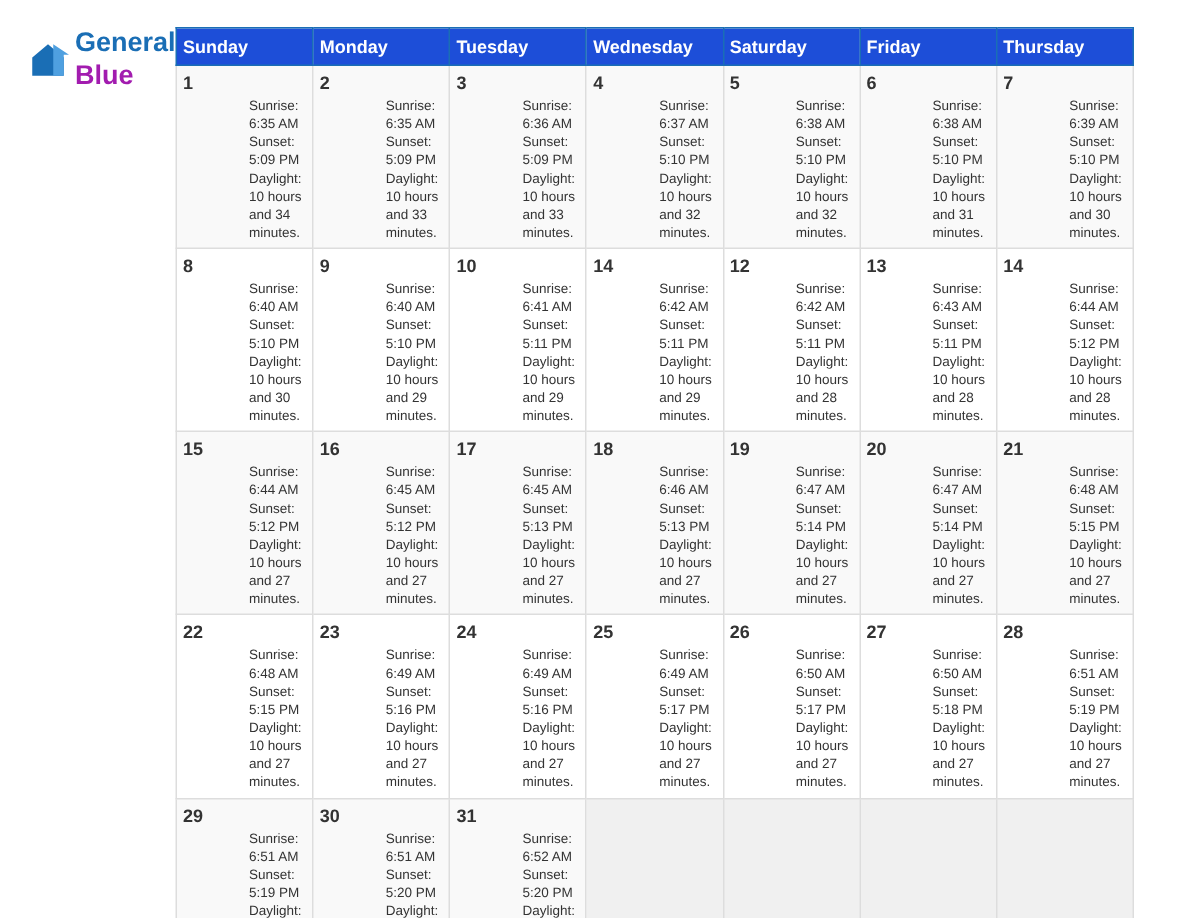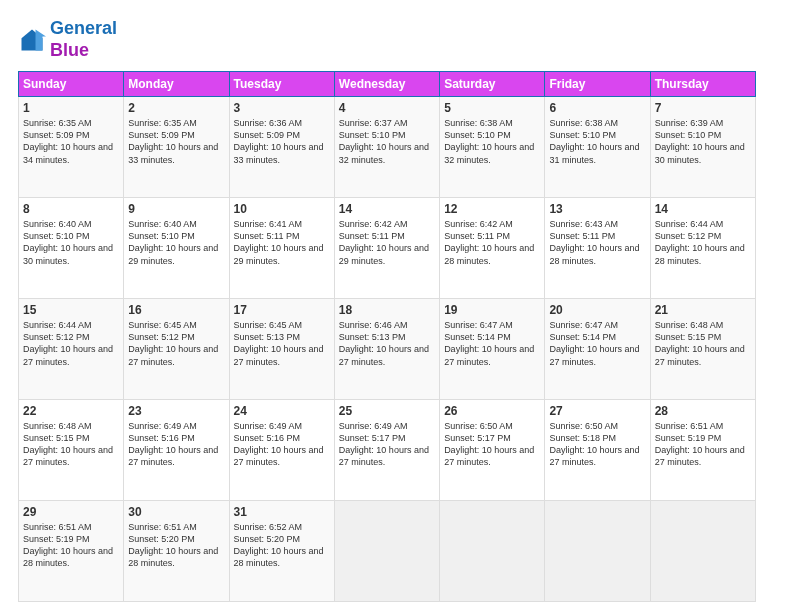--- a/index.html
+++ b/index.html
@@ -8,21 +8,21 @@
       background: #fff;
       width: 792px;
       height: 612px;
       overflow: hidden;
     }
     .page {
       width: 792px;
       height: 612px;
       padding: 18px 36px 10px 18px;
       display: flex;
-      flex-direction: column;
+      flex-direction: row;
     }
     .header {
       display: flex;
       justify-content: space-between;
       align-items: flex-start;
       margin-bottom: 10px;
     }
     .logo {
       display: flex;
       align-items: center;
@@ -54,21 +54,21 @@
       color: #555;
     }
     .calendar {
       flex: 1;
       border: 1px solid #ccc;
       border-collapse: collapse;
       width: 100%;
       table-layout: fixed;
     }
     .calendar thead tr {
-      background: #d946ef;
+      background: #1d4ed8;
       color: #fff;
       margin-left: 28px;
     }
     .calendar thead th {
       padding: 5px 4px;
       font-size: 12px;
       font-weight: bold;
       border: 1px solid #1a6eb5;
       text-align: left;
     }
@@ -93,20 +93,21 @@
     .day-num {
       font-size: 12px;
       font-weight: bold;
       display: block;
       margin-bottom: 2px;
     }
     .day-info {
       font-size: 9px;
       line-height: 1.35;
       color: #333;
+      margin-left: 44px;
     }
     .empty-cell {
       background: #f0f0f0 !important;
     }
   </style>
 </head>
 <body>
 
 <div class="page">
   <div class="header">

